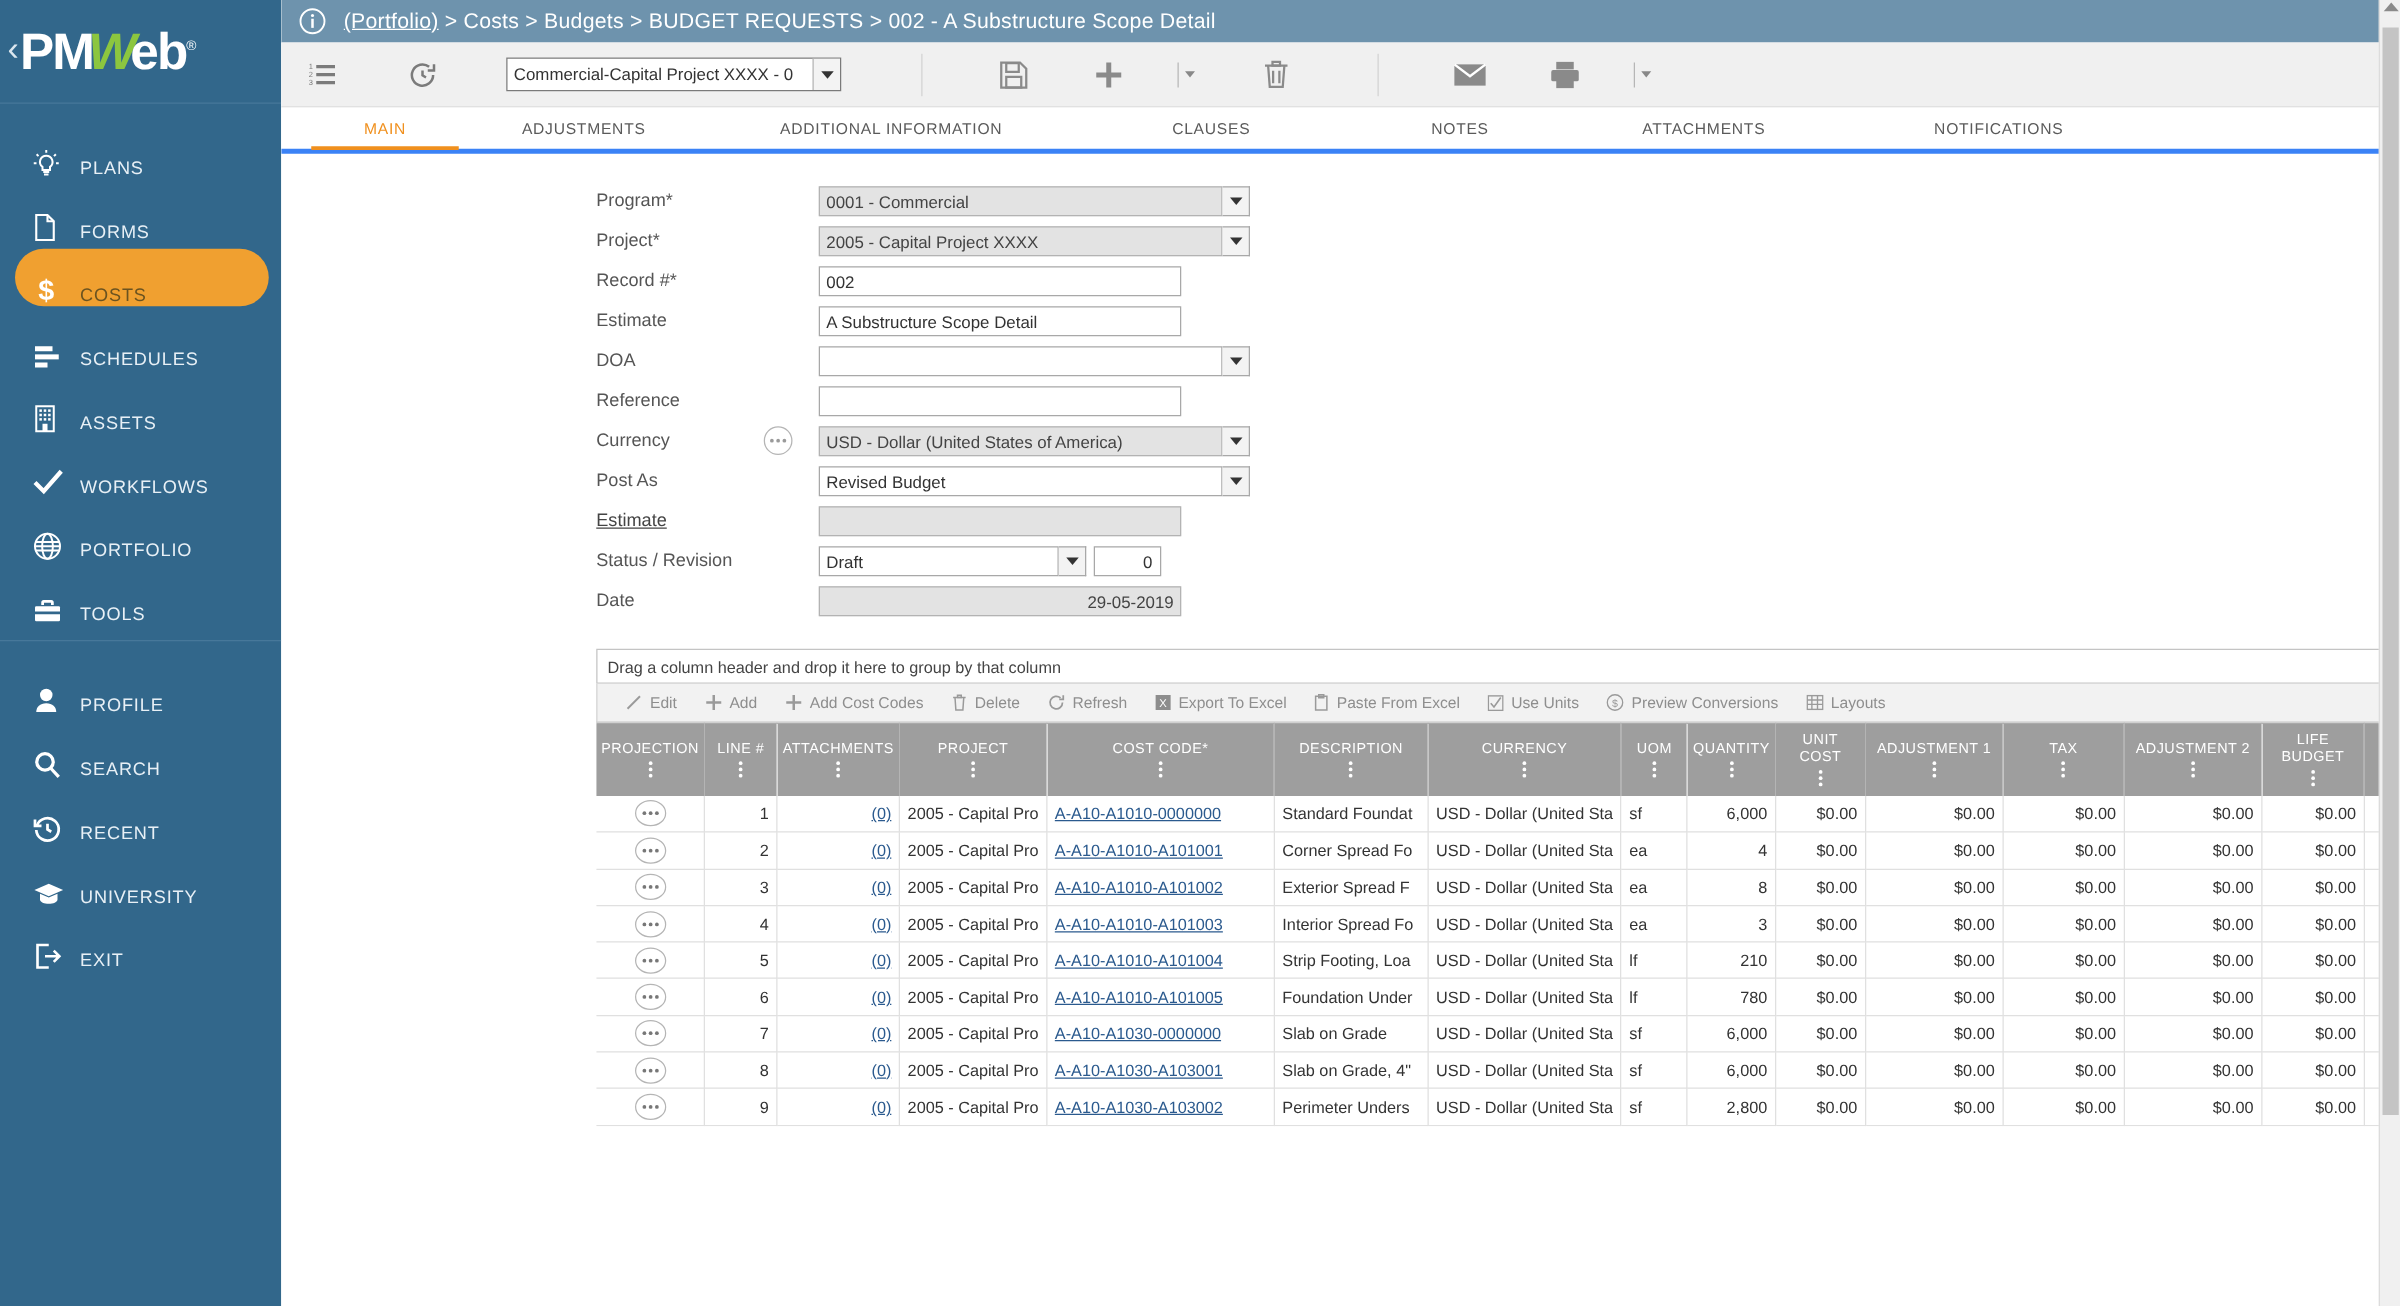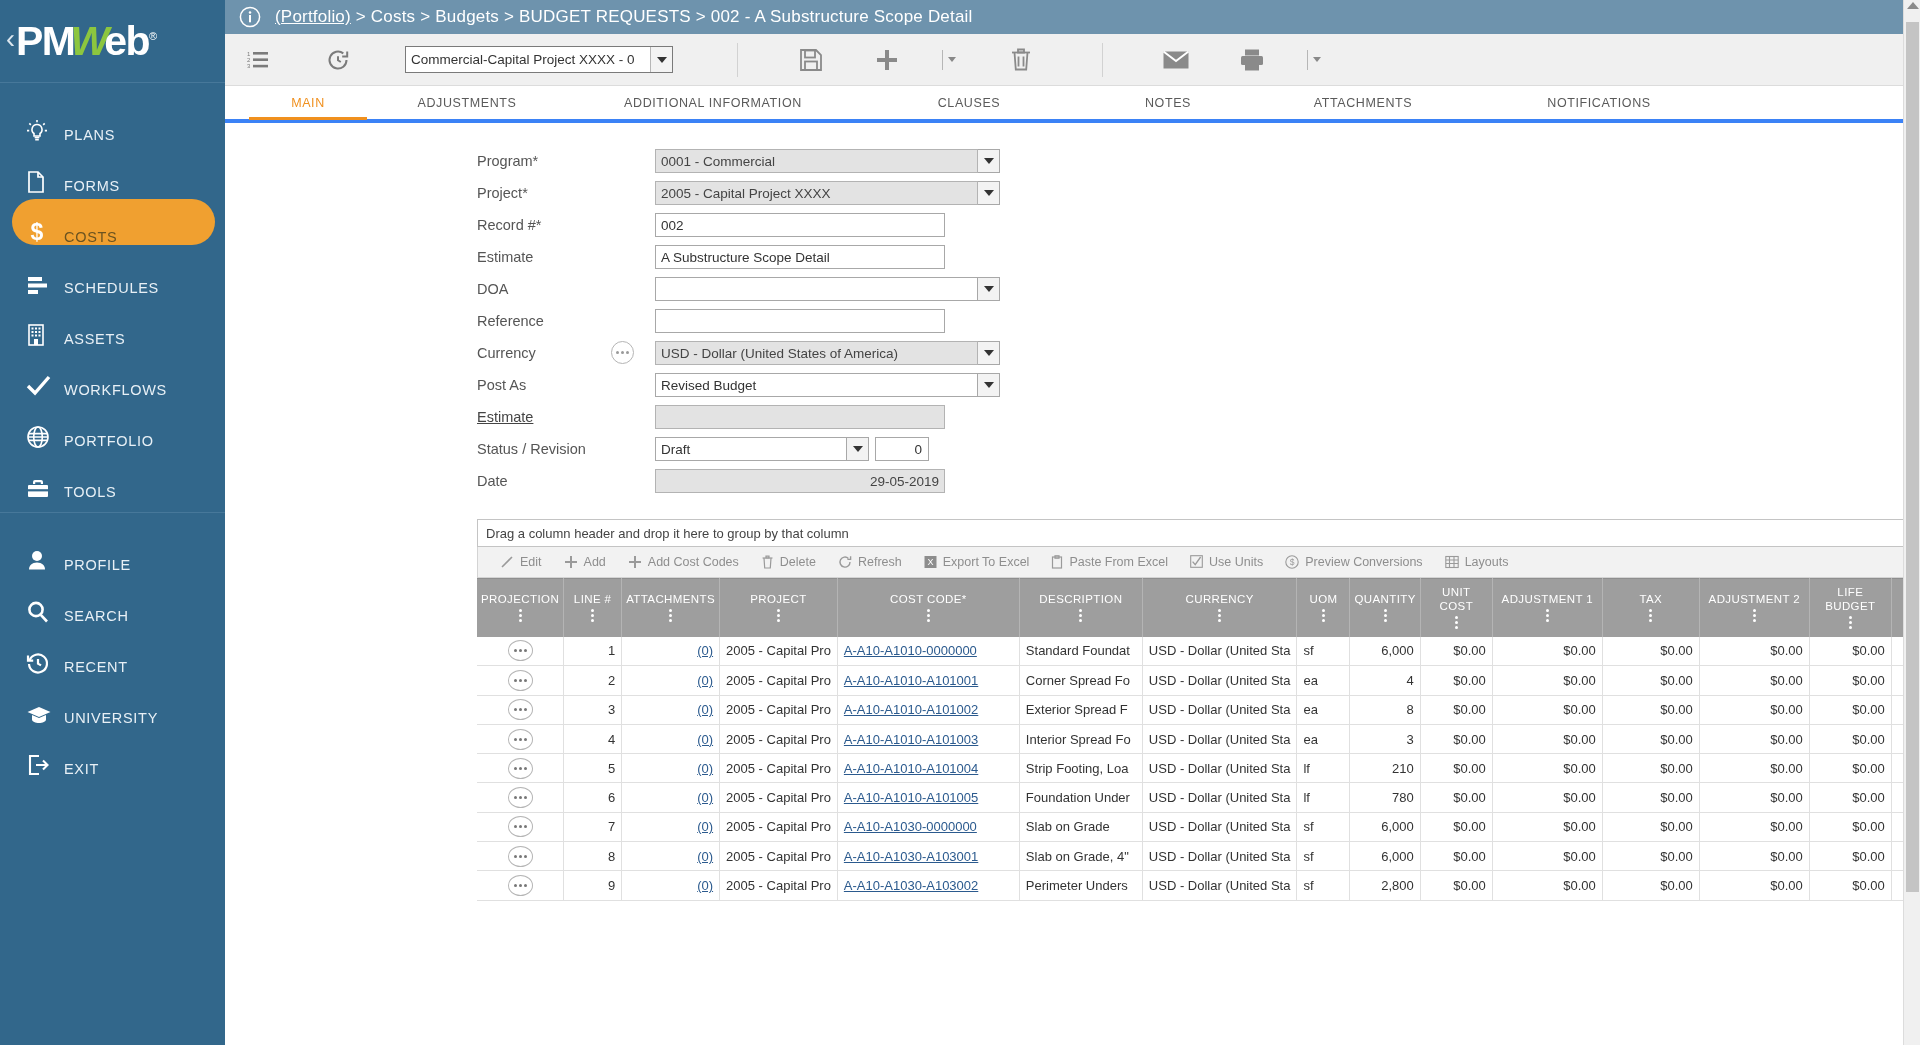--- a/index.html
+++ b/index.html
@@ -157,21 +157,21 @@
     height: 28px; border: 1px solid #c4c4c4; background: #fff;
     display: flex; align-items: center; padding-left: 8px;
     font-size: 13px; color: #444;
     width: 1620px;
   }
   #gridtools {
     height: 31px; background: #f2f2f2; border: 1px solid #d4d4d4; border-top: none;
     display: flex; align-items: center; padding-left: 22px; width: 1620px;
   }
   .gt {
-    display: flex; align-items: flex-start; margin-right: 22px; cursor: pointer;
+    display: flex; align-items: flex-end; margin-right: 22px; cursor: pointer;
     font-size: 12.5px; color: #8e8e8e;
   }
   .gt .gi { margin-right: 6px; display:flex; align-items:center; }
 
   
   #tablewrap { width: 1620px; overflow: hidden; position: relative; }
   table { border-collapse: collapse; table-layout: fixed; }
   thead th {
     background: #9e9e9e; color: #ffffff;
     font-size: 11.5px; font-weight: normal; letter-spacing: .4px;

